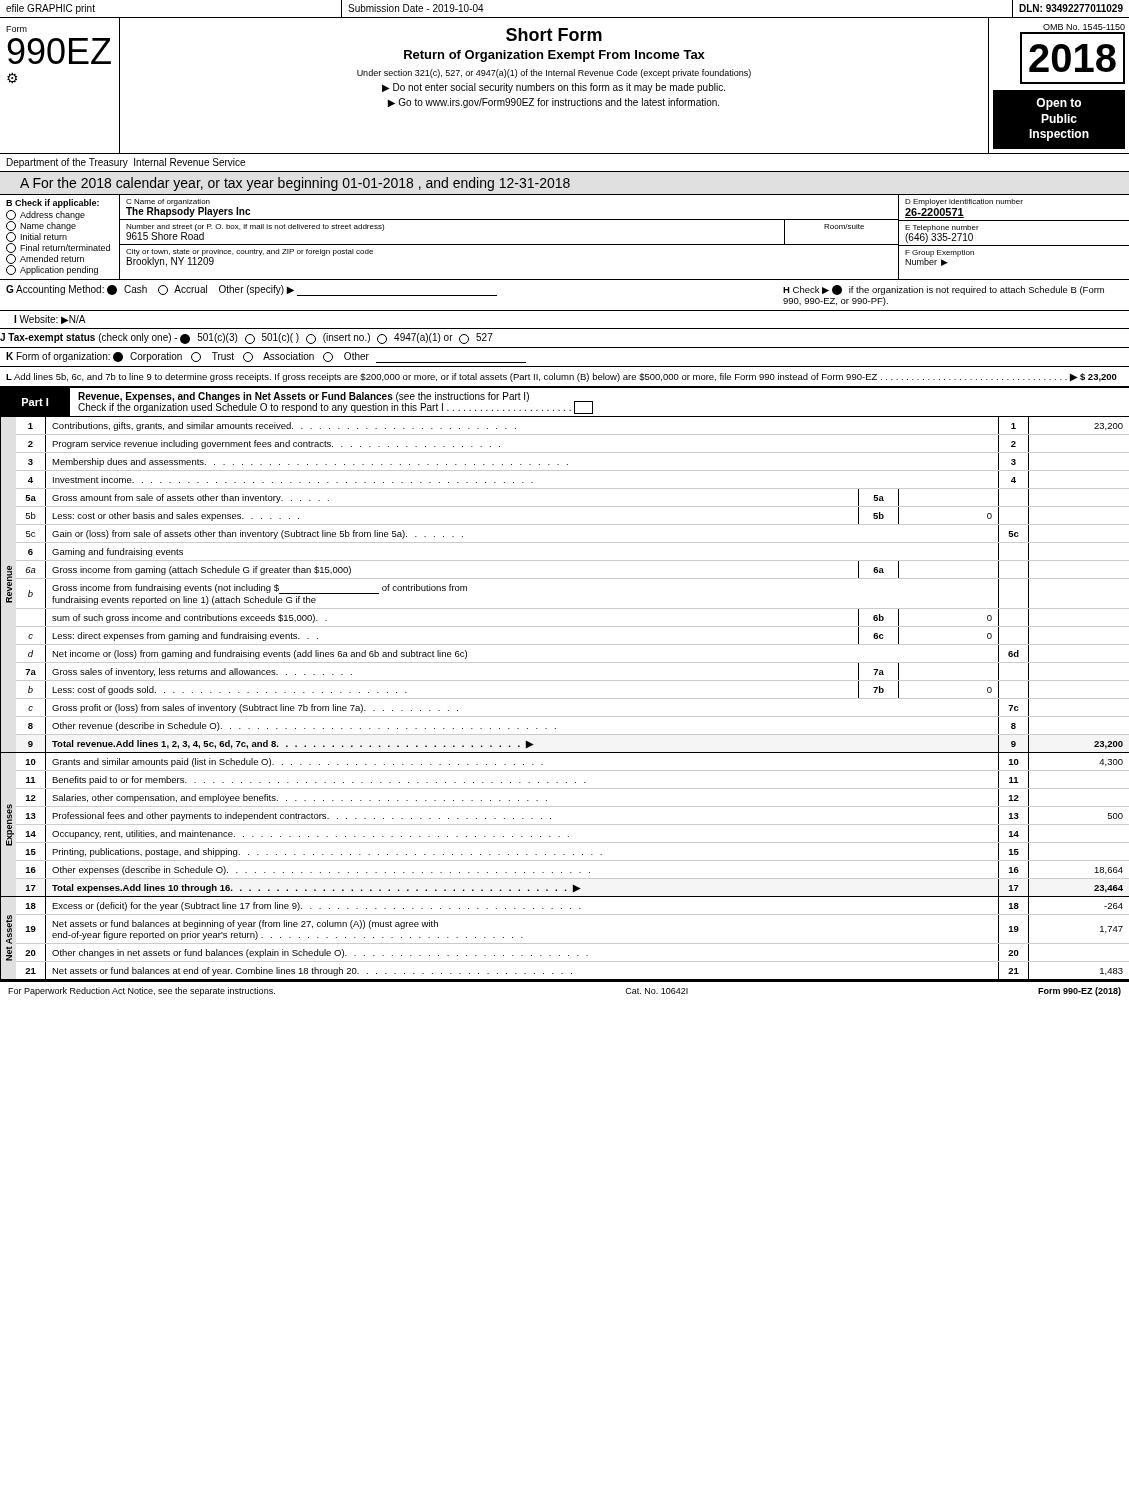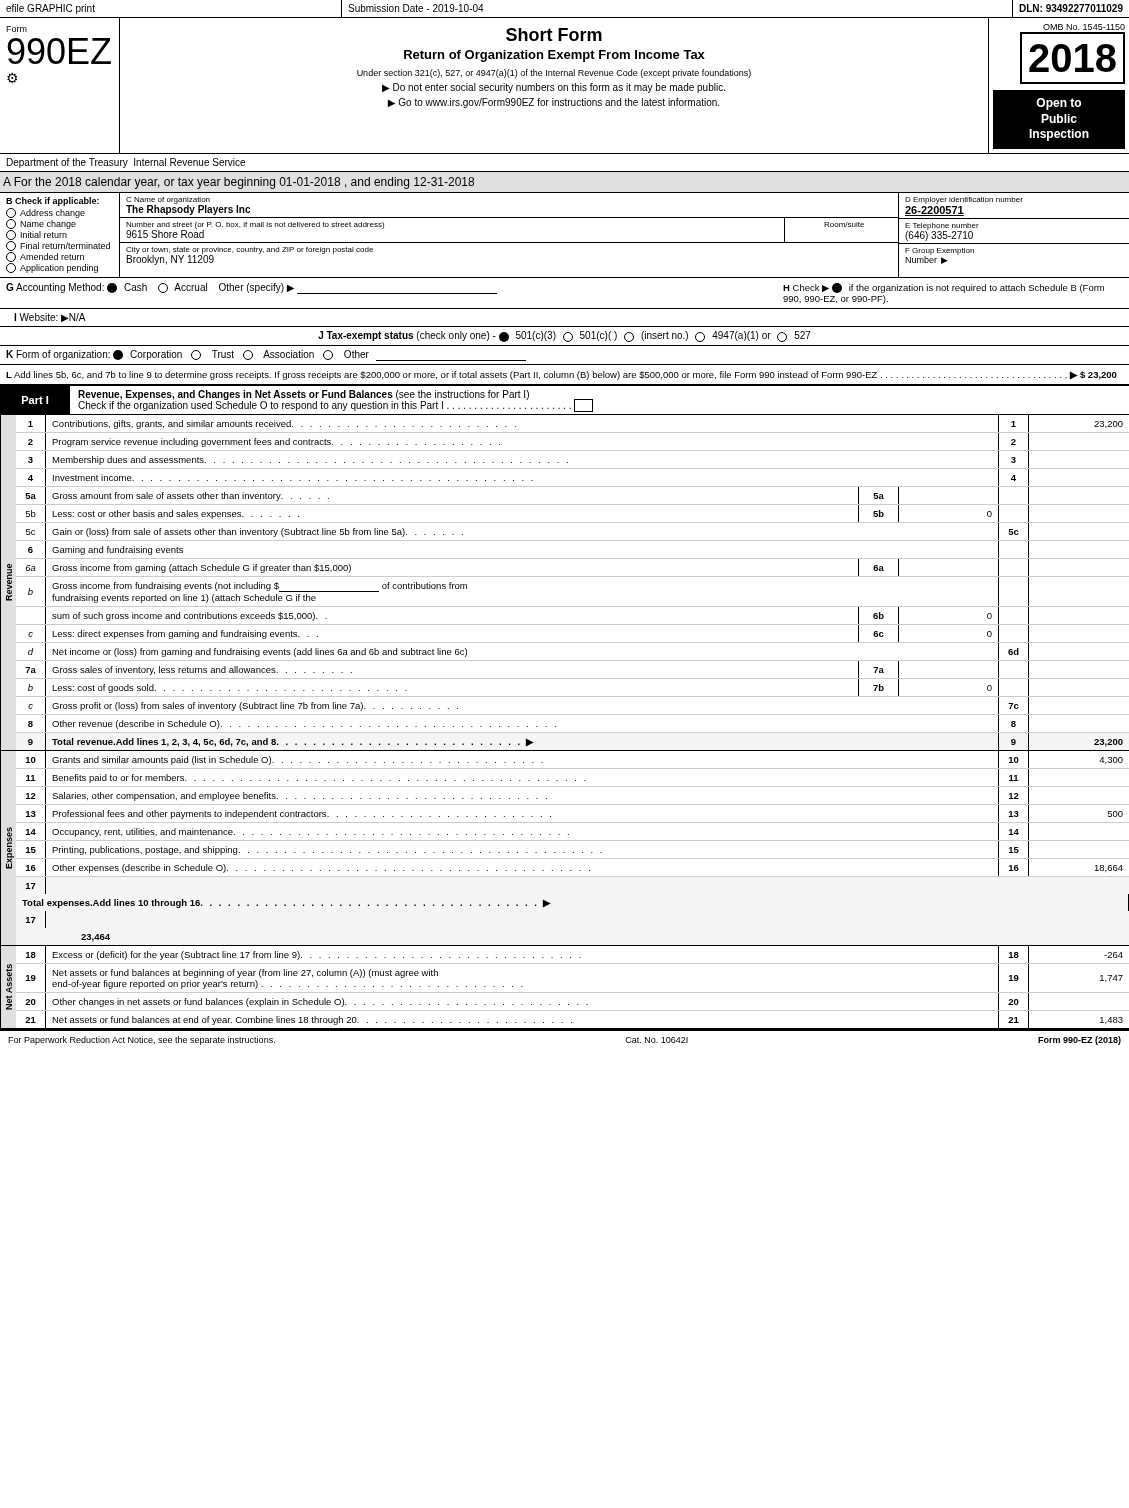--- a/index.html
+++ b/index.html
@@ -117,22 +117,22 @@
     
     .dept-row {
       display: flex;
       border-bottom: 1px solid #000;
       padding: 3px 6px;
       font-size: 10px;
     }
     
     .period-row {
       border-bottom: 1px solid #000;
-      padding: 3px 3px;
-      font-size: 12px;
+      padding: 3px 20px;
+      font-size: 14px;
       background: #e0e0e0;
     }
     .check-item {
       display: flex;
       align-items: center;
       font-size: 9px;
       margin: 1px 0;
     }
     .radio-circle {
       width: 10px;
@@ -394,21 +394,21 @@
       <span class="check-filled"></span>
       <span>if the organization is not required to attach Schedule B (Form 990, 990-EZ, or 990-PF).</span>
     </div>
   </div>
 
   <div style="border-bottom:1px solid #000; padding:3px 14px; font-size:10px;">
     <span style="font-weight:bold;">I</span>
     <span>Website: ▶N/A</span>
   </div>
 
-  <div style="border-bottom:1px solid #000; padding:3px 20px; font-size:10px;text-align:center;">
+  <div style="border-bottom:1px solid #000; padding:3px 0; font-size:10px;">
     <span style="font-weight:bold;">J</span>
     <span> <b>Tax-exempt status</b> (check only one) - </span>
     <span class="check-filled"></span>
     <span>501(c)(3)</span>
     <span style="display:inline-block; width:10px; height:10px; border-radius:50%; border:1px solid #000; vertical-align:middle; margin:0 4px;"></span>
     <span>501(c)(  )</span>
     <span style="display:inline-block; width:10px; height:10px; border-radius:50%; border:1px solid #000; vertical-align:middle; margin:0 4px;"></span>
     <span>(insert no.)</span>
     <span style="display:inline-block; width:10px; height:10px; border-radius:50%; border:1px solid #000; vertical-align:middle; margin:0 4px;"></span>
     <span>4947(a)(1) or</span>
@@ -845,21 +845,21 @@
           <span class="dots"> . . . . . . . . . . . . . . . . . . . . . . . . . . . . . . . . . . . . . . . .</span>
         </div>
         <div class="row-line-num">
             <span>16</span>
           </div>
         <div class="row-value">
             <span>18,664</span>
           </div>
       </div>
 
-      <div class="data-row bold-row" style="background:#f5f5f5;flex-direction:column;">
+      <div class="data-row bold-row" style="background:#f5f5f5;">
         <div class="row-num">
             <span>17</span>
           </div>
         <div class="row-desc">
           <b>Total expenses.</b>
           <span> Add lines 10 through 16</span>
           <span class="dots"> . . . . . . . . . . . . . . . . . . . . . . . . . . . . . . . . . . . . .</span>
           <span style="margin-left:4px;">▶</span>
         </div>
         <div class="row-line-num">

